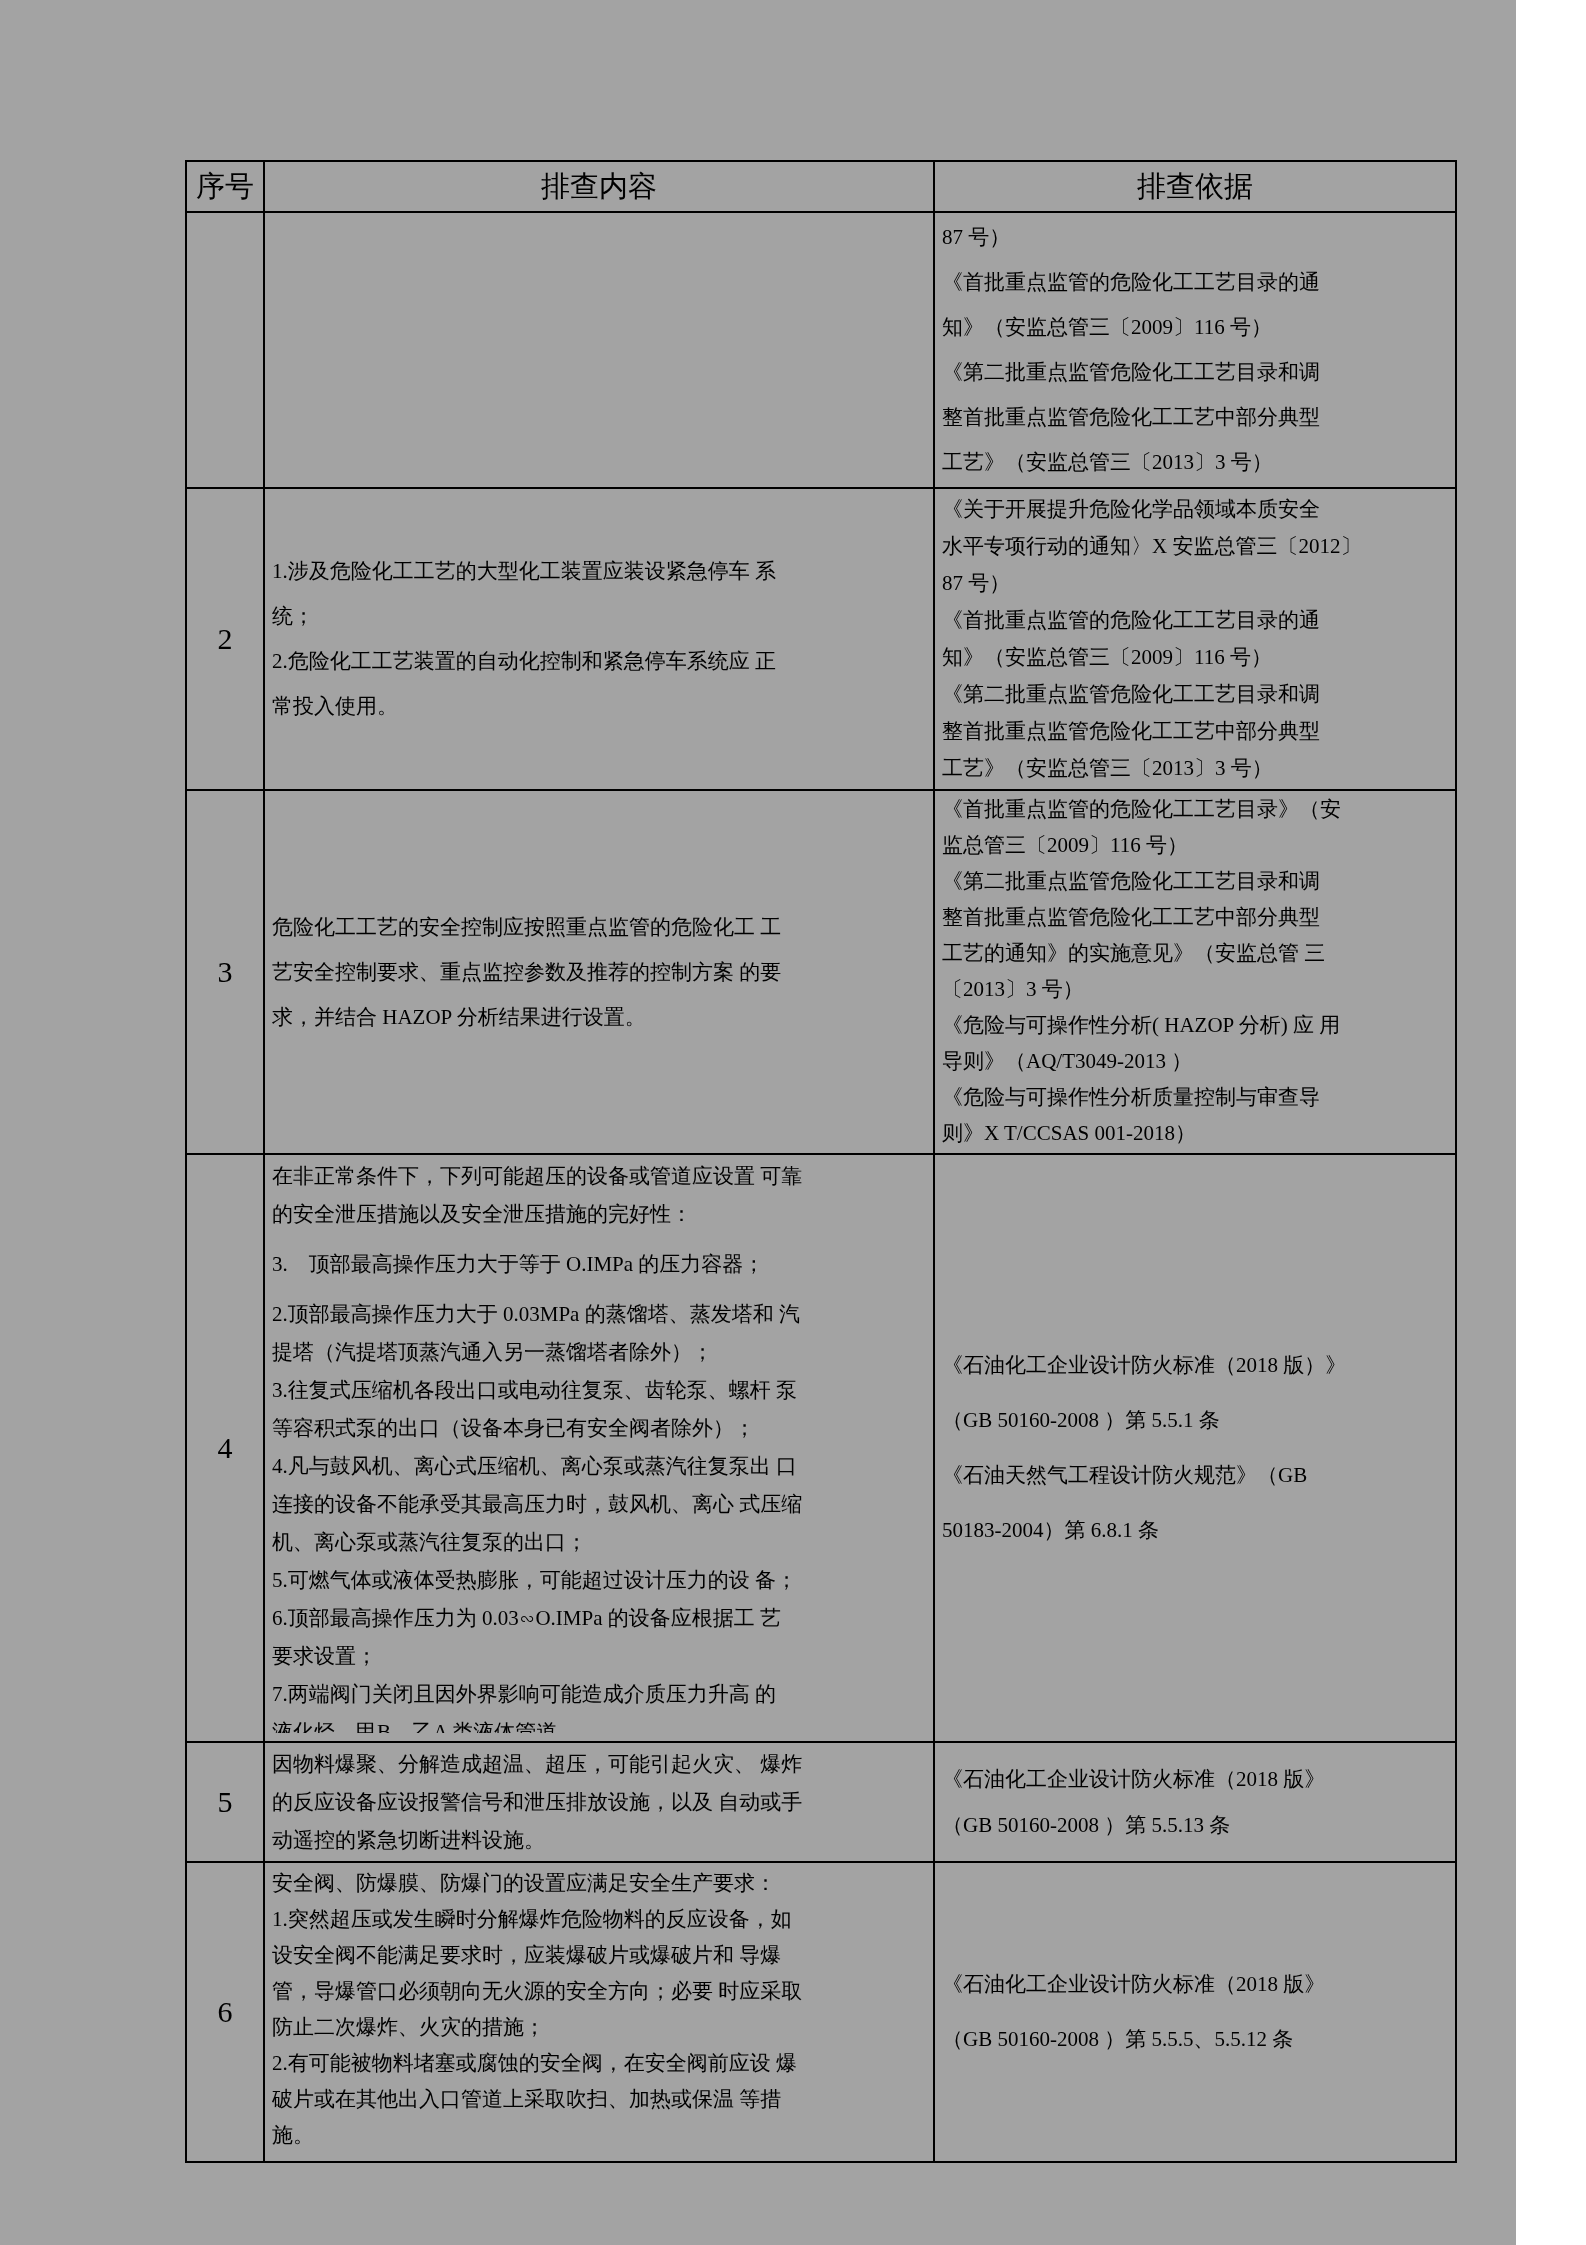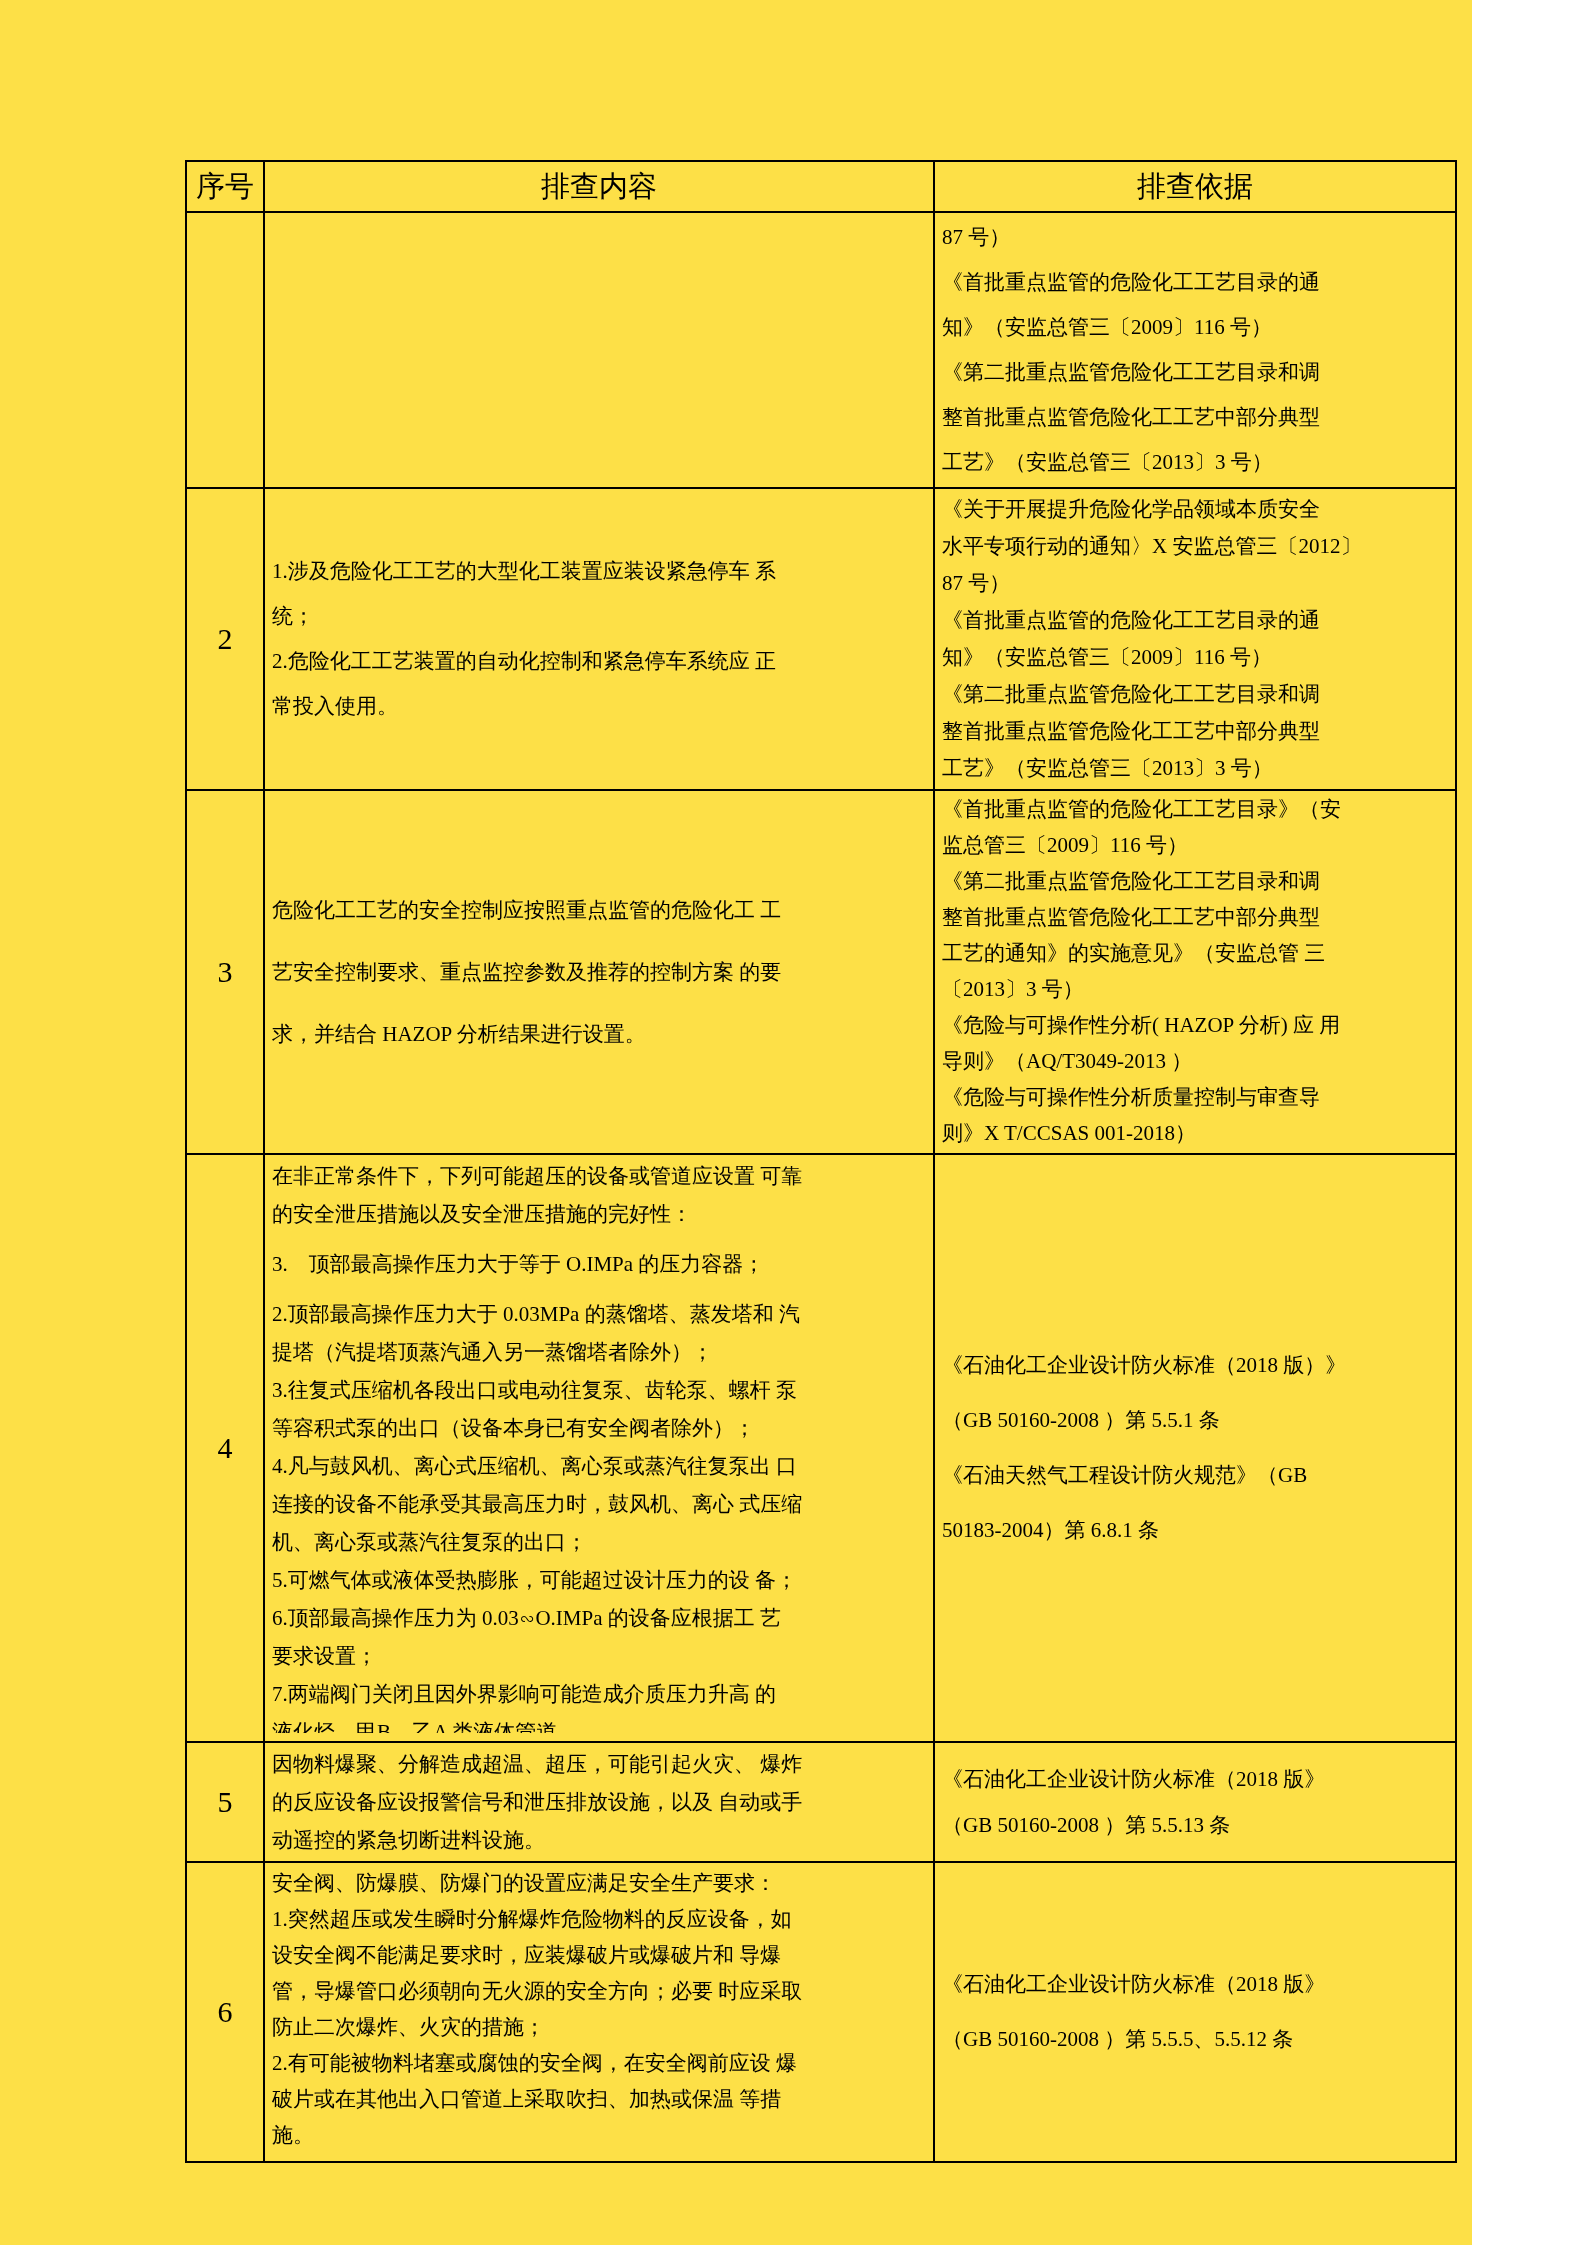--- a/index.html
+++ b/index.html
@@ -1,21 +1,21 @@
 <!DOCTYPE html>
 <html><head>
 <meta charset="utf-8">
 <style>
   html,body{margin:0;padding:0;background:#ffffff;}
   body{
     width:1586px;height:2245px;position:relative;
     font-family:"Liberation Serif", serif;color:#000;
     -webkit-font-smoothing:antialiased;
   }
-  .page{position:absolute;left:0;top:0;width:1472px;height:2245px;background:#fde047;overflow:hidden;}
+  .page{position:absolute;left:0;top:0;width:1472px;height:2245px;background:#a3a3a3;overflow:hidden;padding-left:44px;}
 
   table.checklist{
     position:absolute;left:185px;top:160px;width:1270px;
     border-collapse:collapse;table-layout:fixed;
   }
   .checklist th,.checklist td{
     border:2px solid #000;
     padding:2px 7px;
     font-weight:normal;
     vertical-align:middle;
@@ -38,21 +38,21 @@
   tr.r2 td{height:296px;}
   tr.r3 td{height:358px;}
   tr.r4 td{height:582px;margin-top:17px;}
   tr.r5 td{height:114px;}
   tr.r6 td{height:294px;}
 
   
   .r1 .basis{line-height:45px;vertical-align:top;}
   .r2 .content{line-height:45px;vertical-align:middle;}
   .r2 .basis{line-height:37px;vertical-align:top;}
-  .r3 .content{line-height:62px;vertical-align:middle;}
+  .r3 .content{line-height:45px;vertical-align:middle;}
   .r3 .basis{line-height:36px;vertical-align:top;padding-top:0;}
   .r4 .content{vertical-align:top;line-height:38px;}
   .r4 .basis{line-height:55px;vertical-align:middle;}
   .r5 .content{line-height:38px;vertical-align:top;}
   .r5 .basis{line-height:46px;vertical-align:middle;}
   .r6 .content{line-height:36px;vertical-align:top;}
   .r6 .basis{line-height:55px;vertical-align:middle;}
 
   .clip{height:576px;overflow:hidden;}
 </style>

